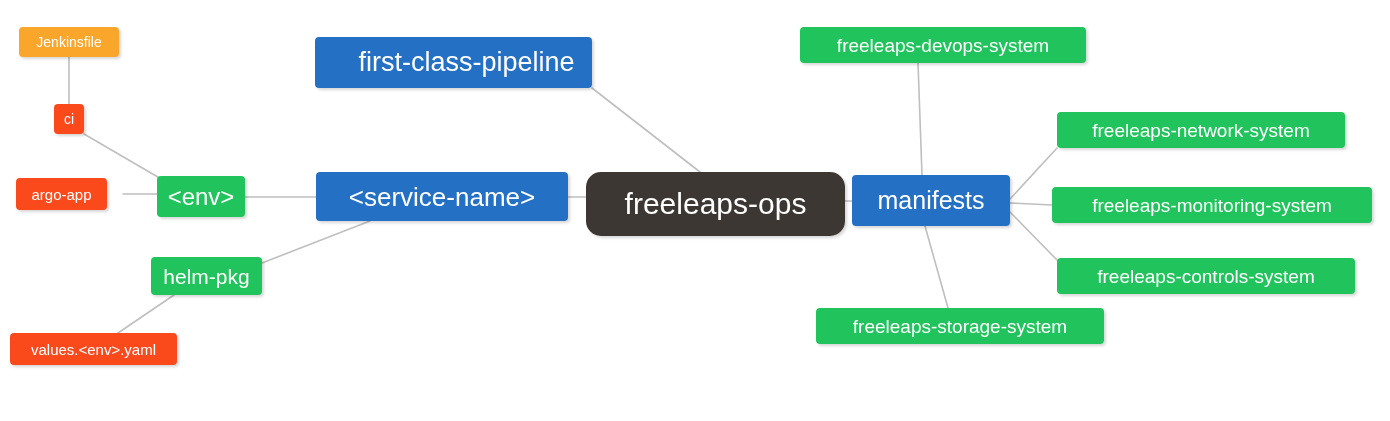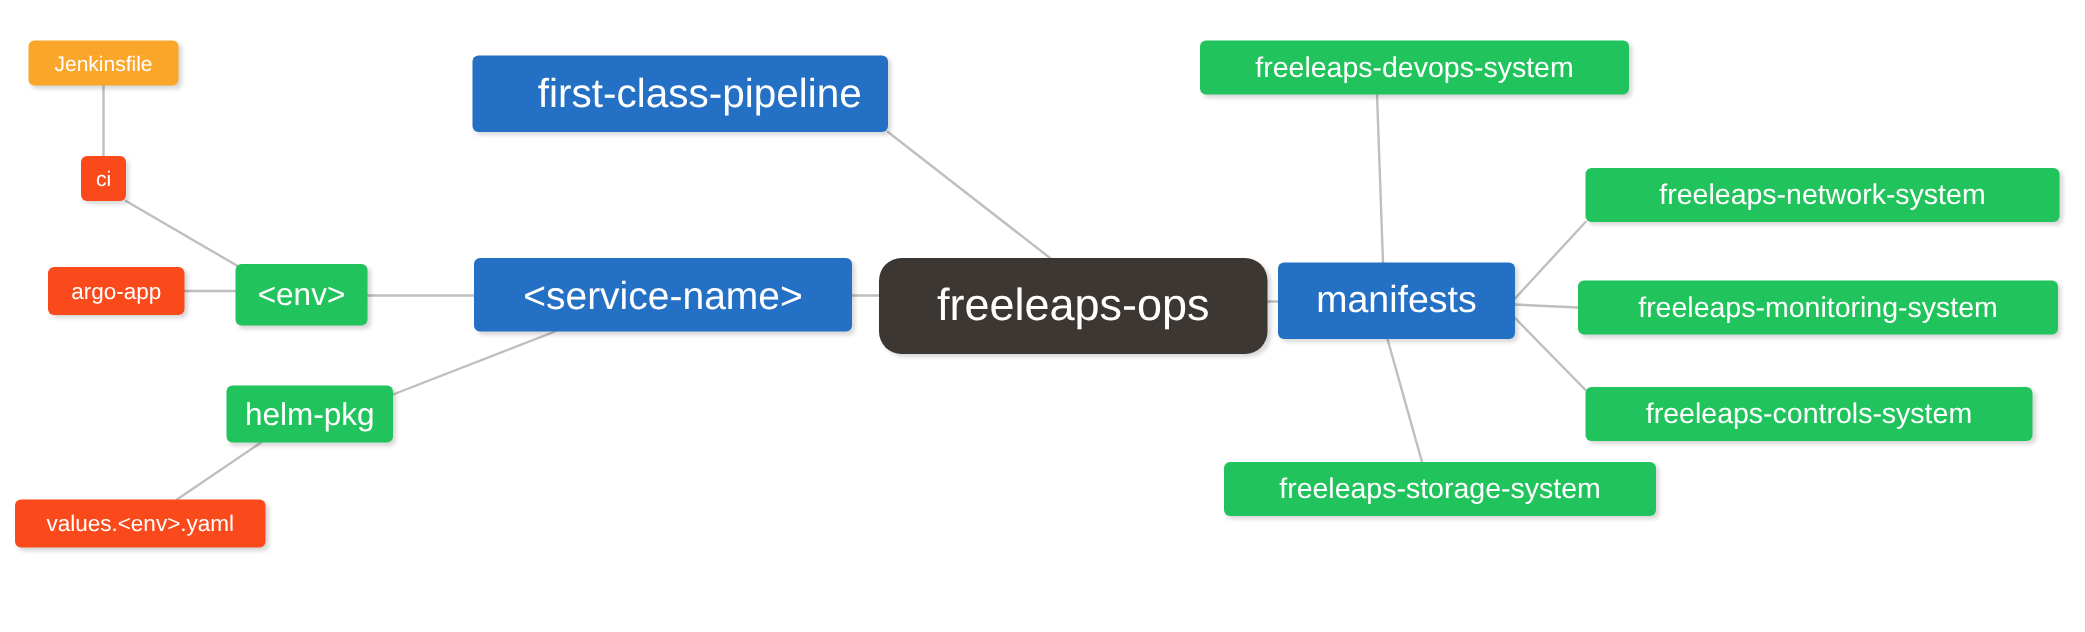--- a/index.html
+++ b/index.html
@@ -59,21 +59,21 @@
   }
   .node.orange {
     background: #faa62b;
   }
   .node.red {
     background: #fa4a1c;
   }
   .n-first-class-pipeline { font-size: 27px; padding-left: 26px; }
   .n-service-name        { font-size: 26px; }
   .n-manifests           { font-size: 25px; }
-  .n-env                 { font-size: 21px; text-align: right; }
+  .n-env                 { font-size: 24px; text-align: right; }
   .n-helm-pkg            { font-size: 21px; }
   .n-green-sys           { font-size: 19px; }
   .n-jenkinsfile         { font-size: 14px; }
   .n-ci                  { font-size: 14px; }
   .n-argo-app            { font-size: 15px; }
   .n-values-yaml         { font-size: 15px; }
 </style>
 </head>
 <body>
 
@@ -96,21 +96,21 @@
     </svg>
   <div id="node-layer">
       <div class="node root n-root" style="left: 586px; top: 172px; width: 259px; height: 64px;">freeleaps-ops</div>
       <div class="node blue n-first-class-pipeline" style="left: 315px; top: 37px; width: 277px; height: 51px;">first-class-pipeline</div>
       <div class="node blue n-service-name" style="left: 316px; top: 172px; width: 252px; height: 49px;">&lt;service-name&gt;</div>
       <div class="node blue n-manifests" style="left: 852px; top: 175px; width: 158px; height: 51px; text-align: center;">manifests</div>
       <div class="node green n-env" style="left: 157px; top: 176px; width: 88px; height: 41px;">&lt;env&gt;</div>
       <div class="node green n-helm-pkg" style="left: 151px; top: 257px; width: 111px; height: 38px;">helm-pkg</div>
       <div class="node orange n-jenkinsfile" style="left: 19px; top: 27px; width: 100px; height: 30px;">Jenkinsfile</div>
       <div class="node red n-ci" style="left: 54px; top: 104px; width: 30px; height: 30px;">ci</div>
-      <div class="node red n-argo-app" style="left: 32px; top: 178px; width: 91px; height: 32px;">argo-app</div>
+      <div class="node red n-argo-app" style="left: 16px; top: 178px; width: 91px; height: 32px;">argo-app</div>
       <div class="node red n-values-yaml" style="left: 10px; top: 333px; width: 167px; height: 32px;">values.&lt;env&gt;.yaml</div>
       <div class="node green n-green-sys" style="left: 800px; top: 27px; width: 286px; height: 36px;">freeleaps-devops-system</div>
-      <div class="node green n-green-sys" style="left: 1057px; top: 112px; width: 316px; height: 36px;">freeleaps-network-system</div>
+      <div class="node green n-green-sys" style="left: 1057px; top: 112px; width: 288px; height: 36px;">freeleaps-network-system</div>
       <div class="node green n-green-sys" style="left: 1052px; top: 187px; width: 320px; height: 36px;">freeleaps-monitoring-system</div>
       <div class="node green n-green-sys" style="left: 1057px; top: 258px; width: 298px; height: 36px;">freeleaps-controls-system</div>
       <div class="node green n-green-sys" style="left: 816px; top: 308px; width: 288px; height: 36px;">freeleaps-storage-system</div>
     </div>
 </div>
 
 </body></html>

